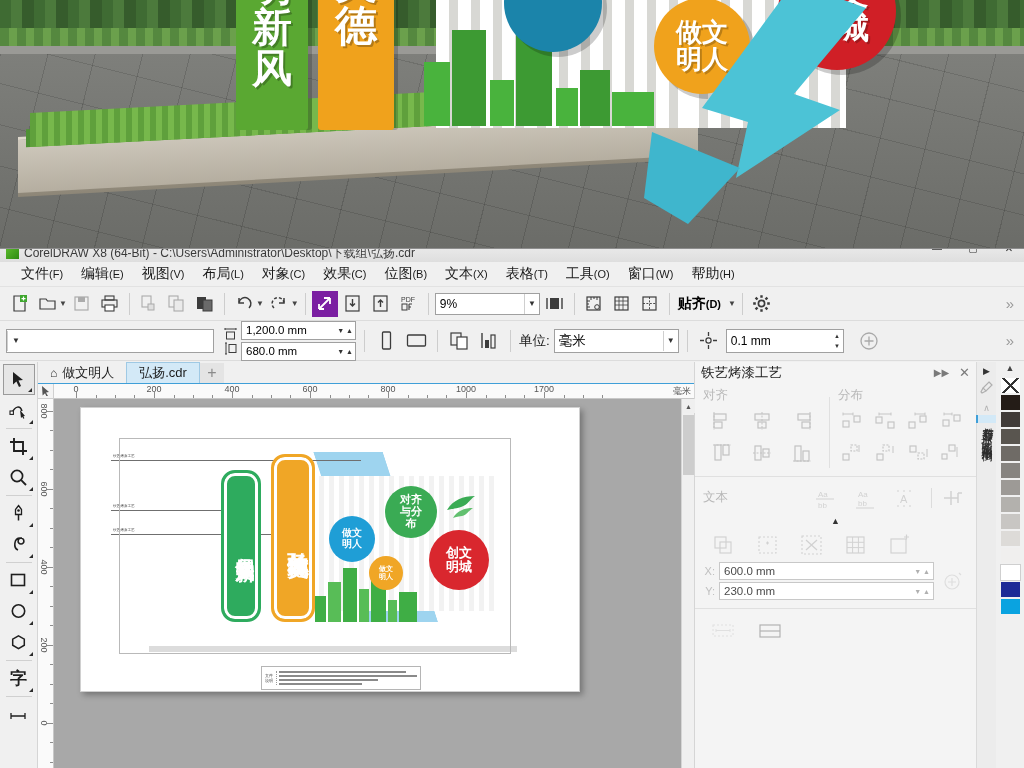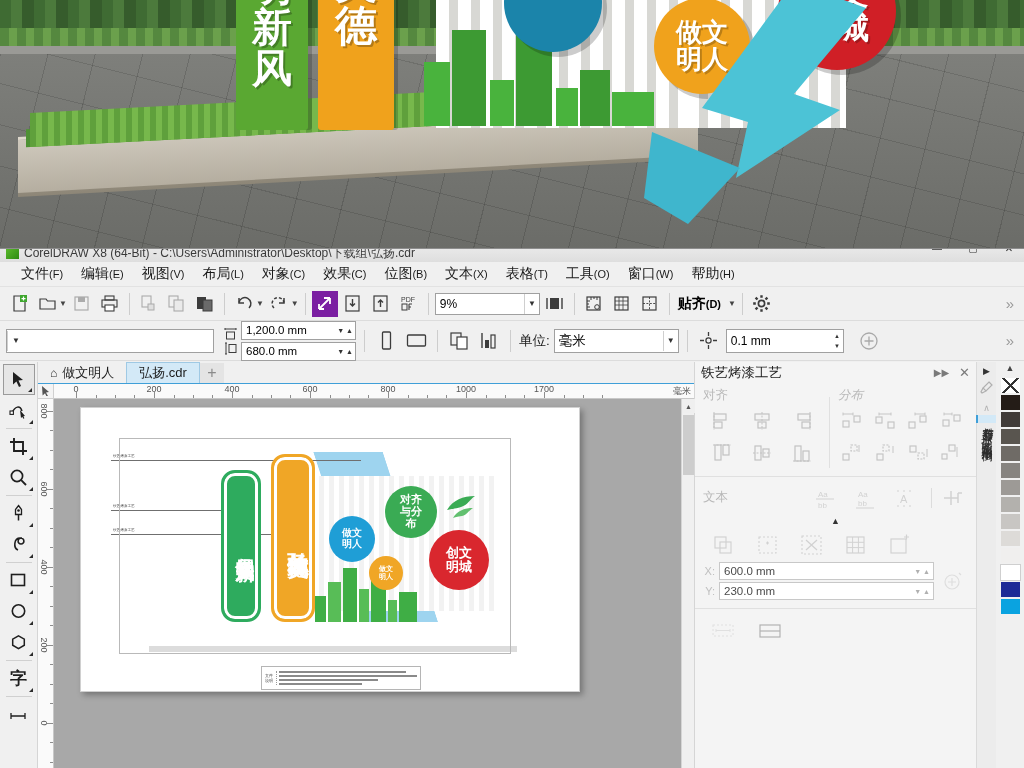--- a/index.html
+++ b/index.html
@@ -860,21 +860,21 @@
                     <path d="M2 18h18" stroke="#5a5a5a" stroke-width="1" stroke-dasharray="2 1.5"></path>
                     <rect x="4" y="3" width="6" height="15" fill="none" stroke="#5a5a5a" stroke-width="1.2"></rect>
                     <rect x="12" y="8" width="6" height="10" fill="none" stroke="#5a5a5a" stroke-width="1.2"></rect>
                   </svg>
                 </div>
             </div>
           </div>
 
           <div style="width:1px;background:#e0e0e0;margin:14px 0 6px;"></div>
 
-          <div class="dk-sect" style="flex:1;font-style:italic;">
+          <div class="dk-sect" style="flex:1;">
             <div class="dk-hd">分布</div>
             <div class="icgrid4">
               <div class="icbtn">
                   <svg width="26" height="20" viewBox="0 0 26 20">
                     <path d="M2 3h10M2 1.5v3M12 1.5v3" stroke="#5a5a5a" stroke-width=".9"></path>
                     <rect x="2" y="10" width="6" height="6" fill="none" stroke="#5a5a5a" stroke-width="1.1"></rect>
                     <rect x="13" y="5" width="6" height="6" fill="none" stroke="#5a5a5a" stroke-width="1.1"></rect>
                   </svg>
                 </div>
               <div class="icbtn">

